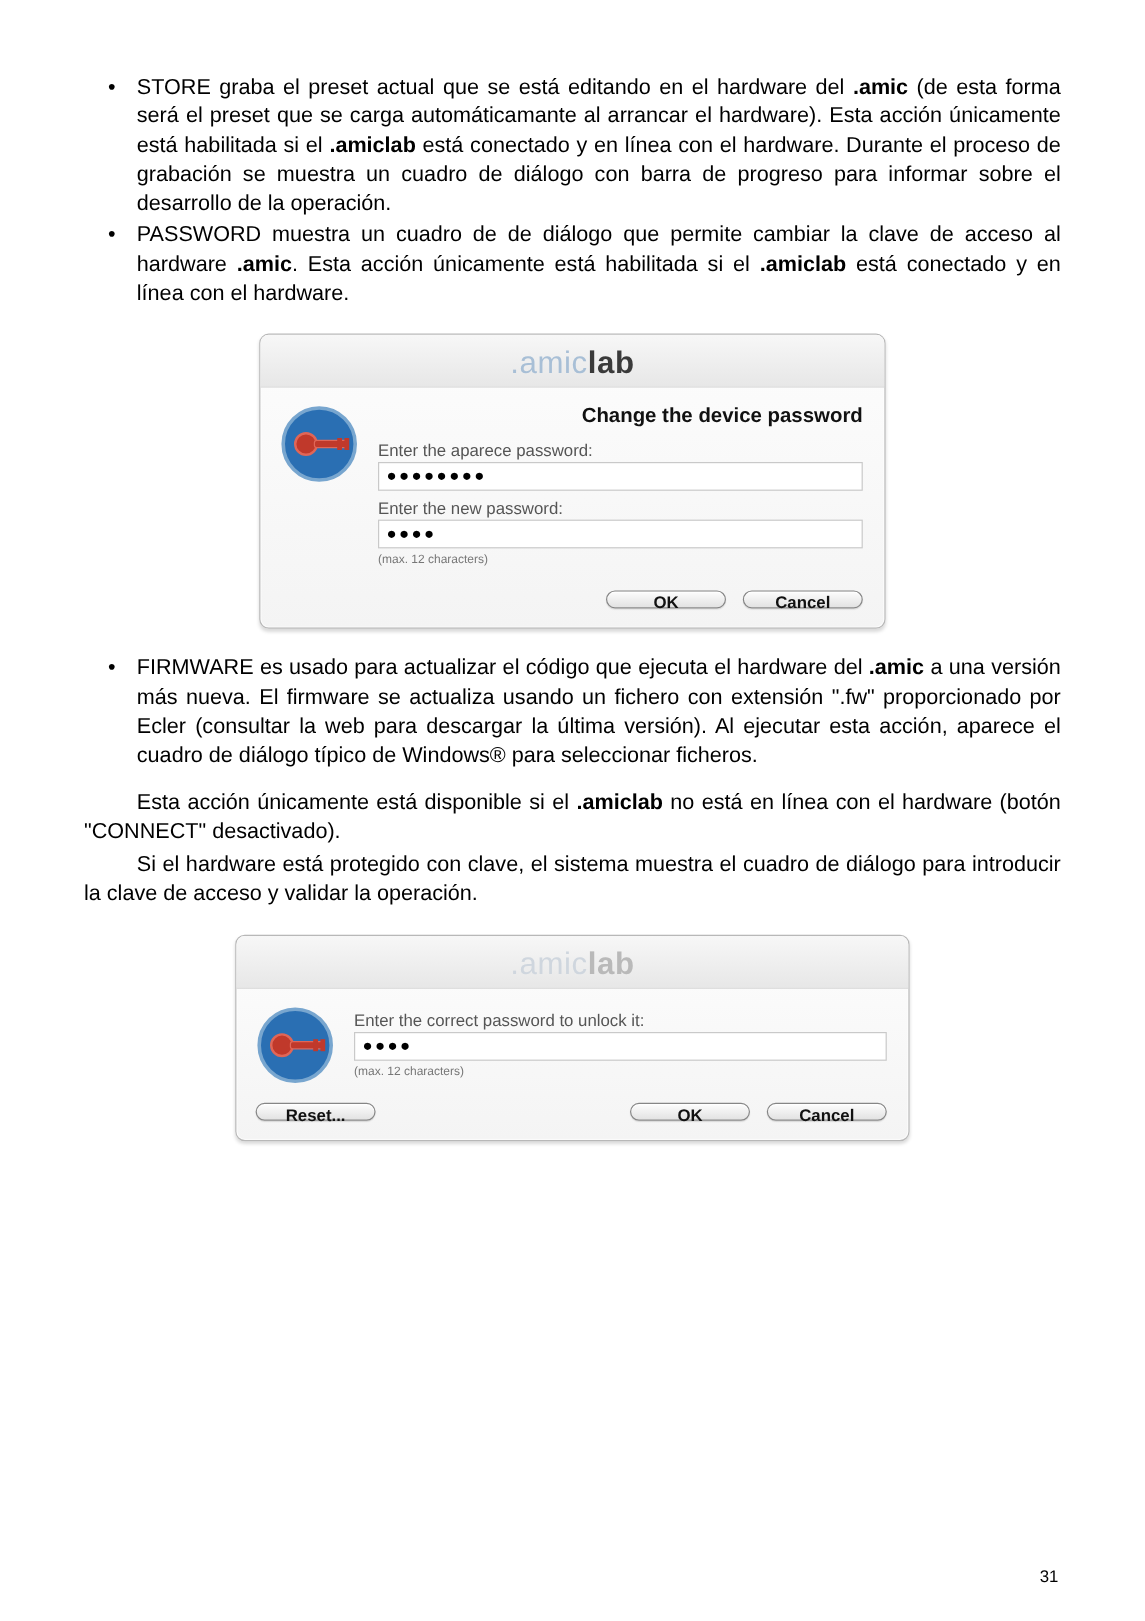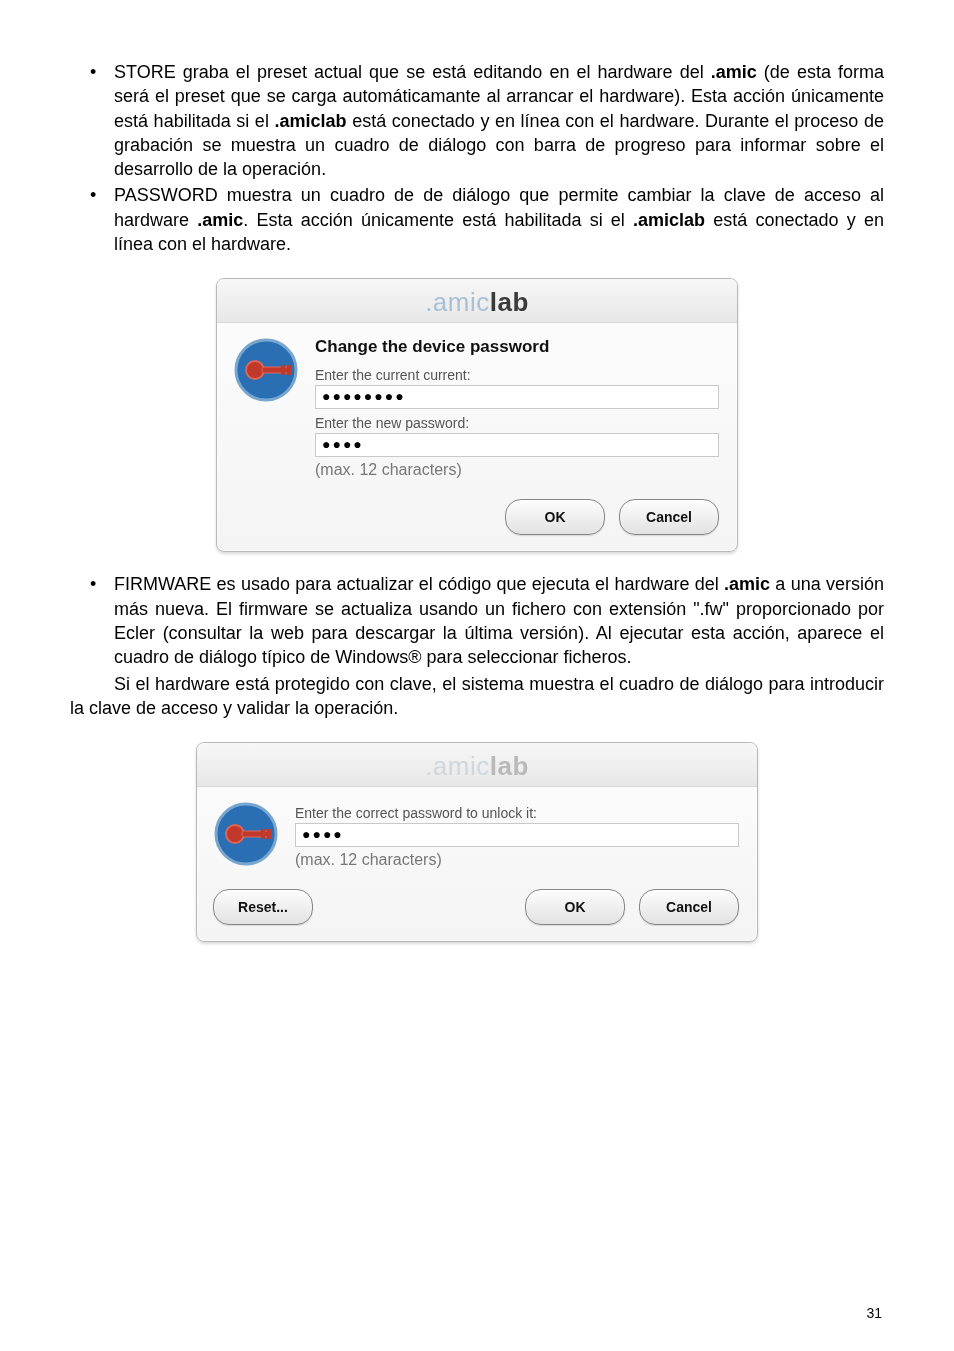--- a/index.html
+++ b/index.html
@@ -74,45 +74,45 @@
     display: flex;
     padding: 14px 18px 6px 16px;
     gap: 16px;
     align-items: flex-start;
   }
   .key-icon {
     width: 66px; height: 66px; flex: 0 0 66px;
   }
   .key-icon svg { width: 66px; height: 66px; }
   .fields { flex: 1; }
-  .dlg-heading { font-size: 17px; font-weight: bold; color: #111; margin-bottom: 10px; }
+  .dlg-heading { font-size: 17px; font-weight: bold; color: #111; margin-bottom: 10px; text-align: right; }
   .fld-label { font-size: 14px; color: #555; margin-top: 4px; }
   .fld-input {
     width: 100%; box-sizing: border-box;
     height: 24px;
     border: 1px solid #c9c9c9;
     background: #fff;
     padding: 2px 6px;
     font-size: 14px;
     letter-spacing: 2px;
     color: #000;
     margin: 2px 0 6px 0;
   }
-  .hint { font-size: 16px; color: #777; margin-top: -2px; margin-bottom: 6px; }
+  .hint { font-size: 10px; color: #777; margin-top: -2px; margin-bottom: 6px; }
 
   .dlg-btnrow {
     display: flex;
     justify-content: flex-end;
     gap: 14px;
     padding: 8px 18px 16px 16px;
   }
   .dlg-btnrow.has-left { justify-content: space-between; }
   .btn {
     min-width: 100px;
-    height: 36px;
+    height: 15px;
     border: 1px solid #868686;
     border-radius: 16px;
     background: linear-gradient(#fdfdfd,#e2e2e2);
     font-size: 14px; font-weight: bold; color: #111;
     box-shadow: inset 0 1px 0 rgba(255,255,255,.9), 0 1px 1px rgba(0,0,0,.12);
     cursor: pointer;
   }
   .btn-group-right { display:flex; gap:14px; }
 
   .faded .logo .amic { color: #cfd6de; }
@@ -145,41 +145,42 @@
             <circle cx="33" cy="33" r="30" fill="#2a6fb3"></circle>
             <circle cx="33" cy="33" r="30" fill="none" stroke="#78a6cf" stroke-width="3"></circle>
             <circle cx="22" cy="33" r="9" fill="#c0392b" stroke="#e06657" stroke-width="2"></circle>
             <rect x="29" y="30" width="28" height="6" rx="2" fill="#c0392b" stroke="#e06657" stroke-width="1"></rect>
             <rect x="48" y="28" width="4" height="10" fill="#c0392b"></rect>
             <rect x="54" y="28" width="4" height="10" fill="#c0392b"></rect>
           </svg>
         </div>
         <div class="fields">
           <div class="dlg-heading">Change the device password</div>
-          <div class="fld-label">Enter the current current:</div>
+          <div class="fld-label">Enter the aparece password:</div>
           <div class="fld-input">●●●●●●●●</div>
           <div class="fld-label">Enter the new password:</div>
           <div class="fld-input">●●●●</div>
           <div class="hint">(max. 12 characters)</div>
         </div>
       </div>
       <div class="dlg-btnrow">
         <button class="btn">OK</button>
         <button class="btn">Cancel</button>
       </div>
     </div>
   </div>
 
 
   <ul class="doc-list">
     <li>
       <span>FIRMWARE es usado para actualizar el código que ejecuta el hardware del </span><span class="b">.amic</span><span> a una versión más nueva. El firmware se actualiza usando un fichero con extensión ".fw" proporcionado por Ecler (consultar la web para descargar la última versión). Al ejecutar esta acción, aparece el cuadro de diálogo típico de Windows® para seleccionar ficheros.</span>
     </li>
   </ul>
 
+  <p class="para"><span>Esta acción únicamente está disponible si el </span><span class="b">.amiclab</span><span> no está en línea con el hardware (botón "CONNECT" desactivado).</span></p>
   <p class="para" style="text-indent:44px; margin-top:-10px;"><span>Si el hardware está protegido con clave, el sistema muestra el cuadro de diálogo para introducir la clave de acceso y validar la operación.</span></p>
 
   <div class="dialog-wrap">
     <div class="dialog faded" style="width:560px;">
       <div class="dlg-title">
         <span class="logo"><span class="amic">.amic</span><span class="lab">lab</span></span>
       </div>
       <div class="dlg-body">
         <div class="key-icon">
           <svg viewBox="0 0 66 66">

